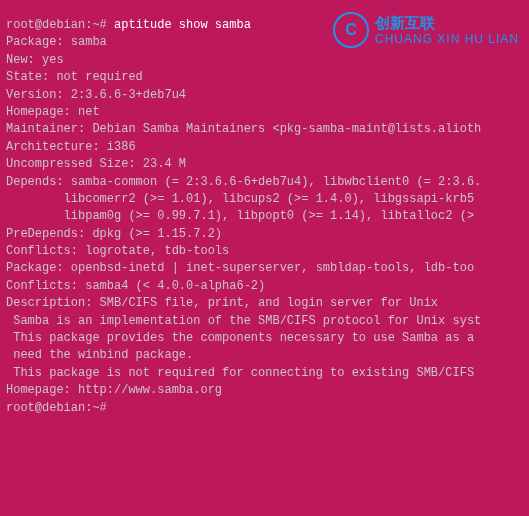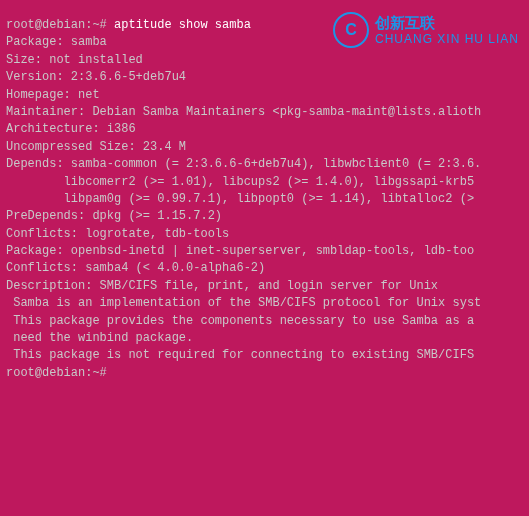--- a/index.html
+++ b/index.html
@@ -60,40 +60,42 @@
       line-height: 1.2;
     }
   </style>
 </head>
 <body>
 
 <div class="terminal">
   <div id="lines-container">
       <div class="line"><span class="prompt">root@debian:~# </span><span class="cmd">aptitude show samba</span></div>
       <div class="line">Package: samba</div>
-      <div class="line">Size: not installed</div>
-      <div class="line">Version: 2:3.6.6-5+deb7u4</div>
+      <div class="line">New: yes</div>
+      <div class="line">State: not required</div>
+      <div class="line">Version: 2:3.6.6-3+deb7u4</div>
       <div class="line">Homepage: net</div>
       <div class="line">Maintainer: Debian Samba Maintainers &lt;pkg-samba-maint@lists.alioth</div>
       <div class="line">Architecture: i386</div>
       <div class="line">Uncompressed Size: 23.4 M</div>
       <div class="line">Depends: samba-common (= 2:3.6.6-6+deb7u4), libwbclient0 (= 2:3.6.</div>
       <div class="line">        libcomerr2 (&gt;= 1.01), libcups2 (&gt;= 1.4.0), libgssapi-krb5</div>
       <div class="line">        libpam0g (&gt;= 0.99.7.1), libpopt0 (&gt;= 1.14), libtalloc2 (&gt;</div>
       <div class="line">PreDepends: dpkg (&gt;= 1.15.7.2)</div>
       <div class="line">Conflicts: logrotate, tdb-tools</div>
       <div class="line">Package: openbsd-inetd | inet-superserver, smbldap-tools, ldb-too</div>
       <div class="line">Conflicts: samba4 (&lt; 4.0.0-alpha6-2)</div>
       <div class="line">Description: SMB/CIFS file, print, and login server for Unix</div>
       <div class="line"> Samba is an implementation of the SMB/CIFS protocol for Unix syst</div>
       <div class="line"></div>
       <div class="line"> This package provides the components necessary to use Samba as a</div>
       <div class="line"> need the winbind package.</div>
       <div class="line"></div>
       <div class="line"> This package is not required for connecting to existing SMB/CIFS</div>
+      <div class="line">Homepage: http://www.samba.org</div>
       <div class="line"></div>
       <div class="line"><span class="prompt">root@debian:~# </span><span class="cmd"></span></div>
     </div>
 </div>
 
 <div class="watermark">
   <svg class="watermark-logo" viewBox="0 0 36 36" xmlns="http://www.w3.org/2000/svg">
     <circle cx="18" cy="18" r="17" fill="none" stroke="#00aaff" stroke-width="2"></circle>
     <text x="18" y="23" text-anchor="middle" font-size="16" fill="#00aaff" font-family="Arial" font-weight="bold">C</text>
   </svg>

